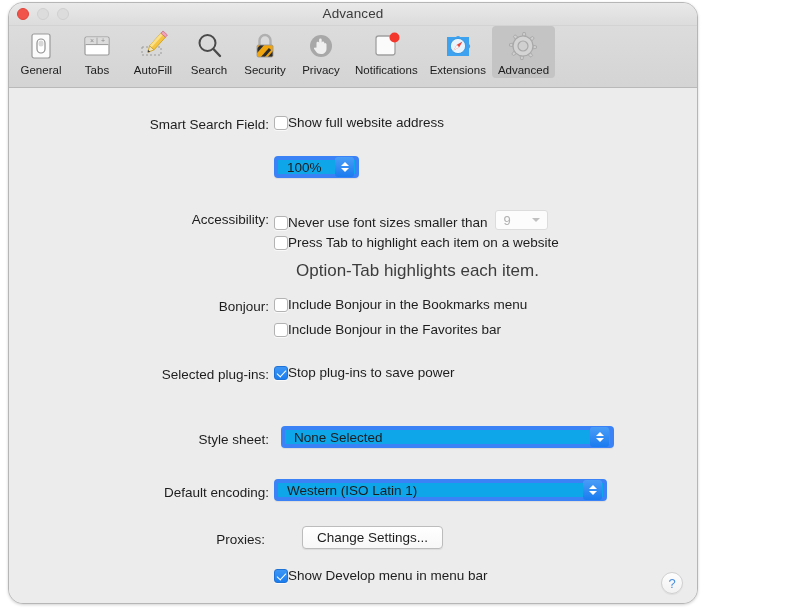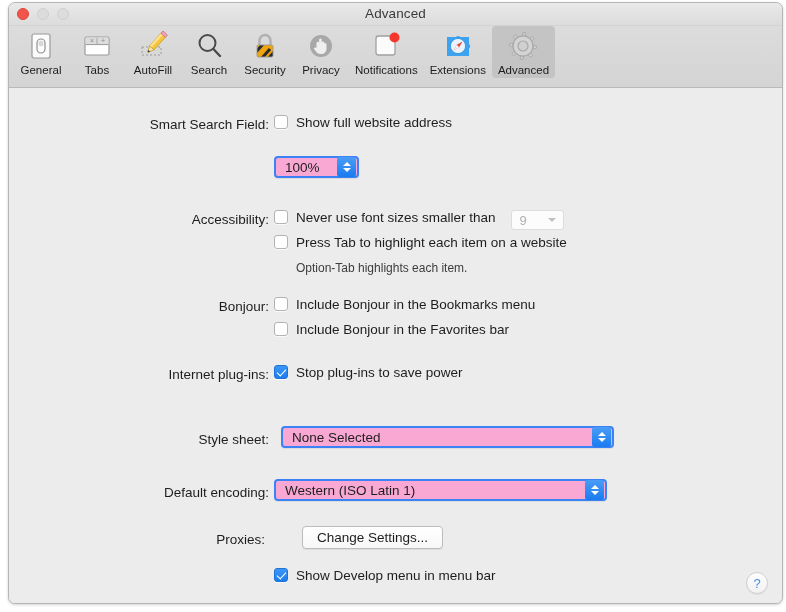--- a/index.html
+++ b/index.html
@@ -12,24 +12,24 @@
     height: 612px;
     font-family: "Liberation Sans", sans-serif;
     -webkit-font-smoothing: antialiased;
     overflow: hidden;
   }
 
   .window {
     position: absolute;
     left: 8px;
     top: 2px;
-    width: 775px;
+    width: 690px;
     height: 602px;
     background: #ececec;
-    border-radius: 7px;
+    border-radius: 15px;
     border: 1px solid #b6b6b6;
     box-sizing: border-box;
     overflow: hidden;
     box-shadow: 0 1px 3px rgba(0,0,0,0.18);
   }
 
   
   .titlebar {
     position: relative;
     height: 22px;
@@ -119,21 +119,21 @@
     font-size: 13.5px;
     color: #1d1d1d;
     white-space: nowrap;
   }
   .ctl-text {
     font-size: 13.5px;
     color: #1d1d1d;
     white-space: nowrap;
   }
   .hint {
-    font-size: 12px;
+    font-size: 17px;
     color: #3c3c3c;
     white-space: nowrap;
   }
 
   
   .cb {
     width: 14px;
     height: 14px;
     border-radius: 3px;
     box-sizing: border-box;
@@ -151,27 +151,27 @@
     content: "";
     position: absolute;
     left: 4px;
     top: 1px;
     width: 4px;
     height: 8px;
     border: solid #ffffff;
     border-width: 0 1.8px 1.8px 0;
     transform: rotate(43deg);
   }
-  .cb-row { display: flex; align-items: flex-start; gap: 8px; }
+  .cb-row { display: flex; align-items: flex-end; }
 
   
   .popup {
     height: 22px;
-    background: #f9a8d4;
-    border: 2px solid #3b82f6;
+    background: #0ea5e9;
+    border: 4px solid #3b82f6;
     border-radius: 4px;
     box-sizing: border-box;
     display: flex;
     align-items: center;
     position: relative;
     box-shadow: 0 1px 1px rgba(0,0,0,0.07);
   }
   .popup .pv {
     font-size: 13.5px;
     color: #1d1d1d;
@@ -447,21 +447,21 @@
     <div class="row cb-row" style="left:265px; top:234px;">
       <div class="cb"></div>
       <span class="ctl-text">Include Bonjour in the Favorites bar</span>
     </div>
 
     <div class="row cb-row" style="left:265px; top:209px;">
       <div class="cb"></div>
       <span class="ctl-text">Include Bonjour in the Bookmarks menu</span>
     </div>
 
-    <div class="lbl" style="left:60px; top:279px; width:200px;">Internet plug-ins:</div>
+    <div class="lbl" style="left:60px; top:279px; width:200px;">Selected plug-ins:</div>
 
     <div class="row cb-row" style="left:265px; top:277px;">
       <div class="cb checked"></div>
       <span class="ctl-text">Stop plug-ins to save power</span>
     </div>
 
     <div class="lbl" style="left:60px; top:344px; width:200px;">Style sheet:</div>
     <div class="popup" style="position:absolute; left:265px; top:338px; width:333px;margin-left:7px;">
       <span class="pv">None Selected</span>
       <span class="arrows">

